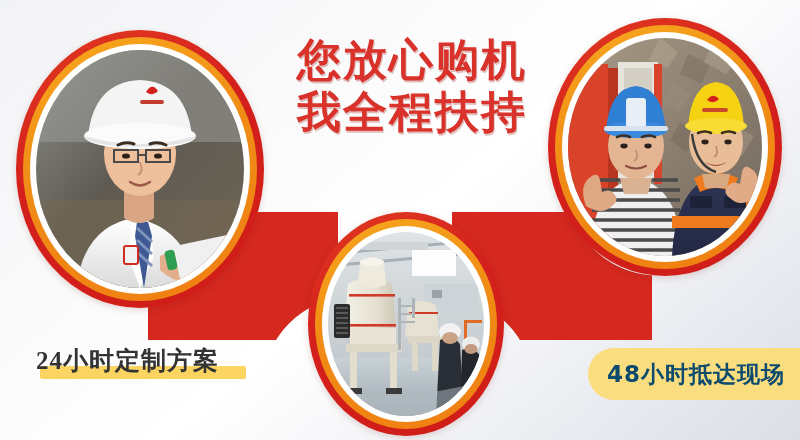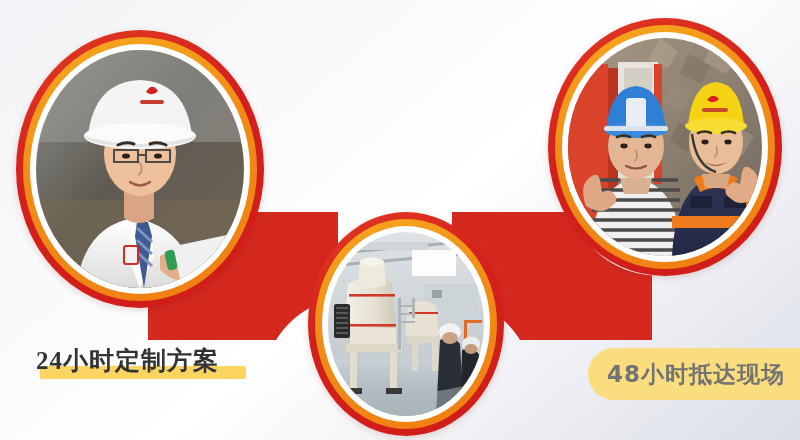--- a/index.html
+++ b/index.html
@@ -80,21 +80,21 @@
     letter-spacing:1px;white-space:nowrap;
     font-family:Liberation Serif, serif;
   }
   
   #cap-right{
     position:absolute;left:588px;top:348px;width:232px;height:52px;
     background:#f9dd7e;border-radius:26px 0 0 26px;
     display:flex;align-items:center;justify-content:center;
   }
   #cap-right .txt{
-    font-size:23px;font-weight:bold;color:#737373;letter-spacing:1px;
+    font-size:23px;font-weight:bold;color:#0c4a6e;letter-spacing:1px;
     white-space:nowrap;padding-right:16px;
     font-family:"DejaVu Sans","Liberation Sans",sans-serif;
   }
 </style>
 </head>
 <body>
 
 <div id="banner">
 
   <div class="ribbon ribbon-l"></div>
@@ -309,20 +309,24 @@
         <ellipse cx="160" cy="104" rx="3.6" ry="2.4" fill="#2b211a"></ellipse>
         <path d="M130 95 q7 -3 13 0 M154 95 q7 -3 13 0" stroke="#3a2d22" stroke-width="2.6" fill="none" stroke-linecap="round"></path>
         <path d="M148 108 q3 9 -2 11" stroke="#c08f70" stroke-width="1.8" fill="none"></path>
         <path d="M137 124 q11 8 22 0 q-11 6 -22 0Z" fill="#9c4f40"></path>
 
         <path d="M186 160 q10 -22 -4 -30 q-6 -4 -8 4 l-2 12 q-8 -4 -12 2 q-6 6 2 12 q10 10 24 0Z" fill="#e2ab87"></path>
       </svg>
     </div>
   </div>
 
+  <div id="headline">
+    <div>您放心购机</div>
+    <div>我全程扶持</div>
+  </div>
 
   <div id="cap-left">
     <div class="hl"></div>
     <div class="txt">24小时定制方案</div>
   </div>
 
   <div id="cap-right">
     <div class="txt">48小时抵达现场</div>
   </div>
 

